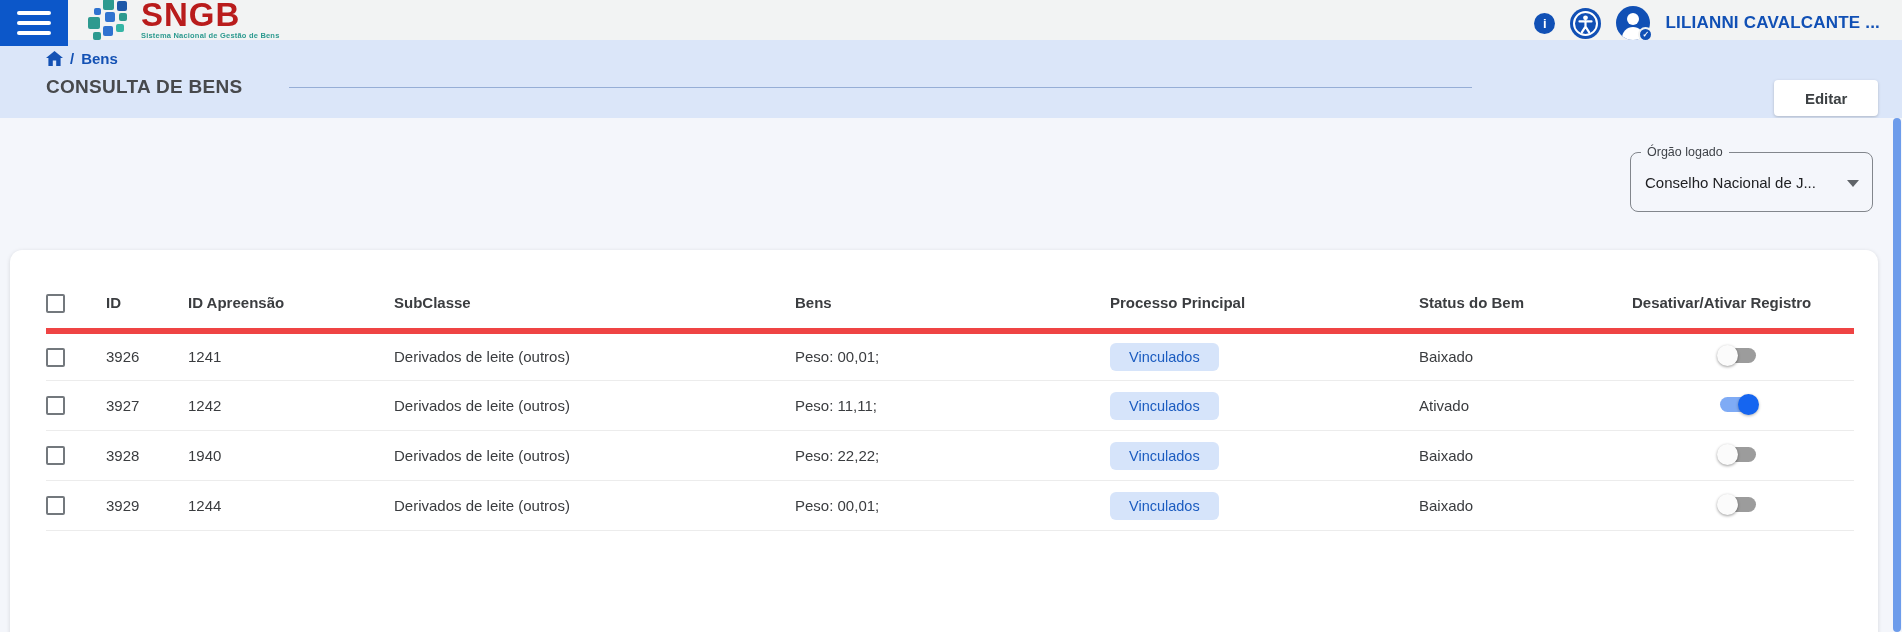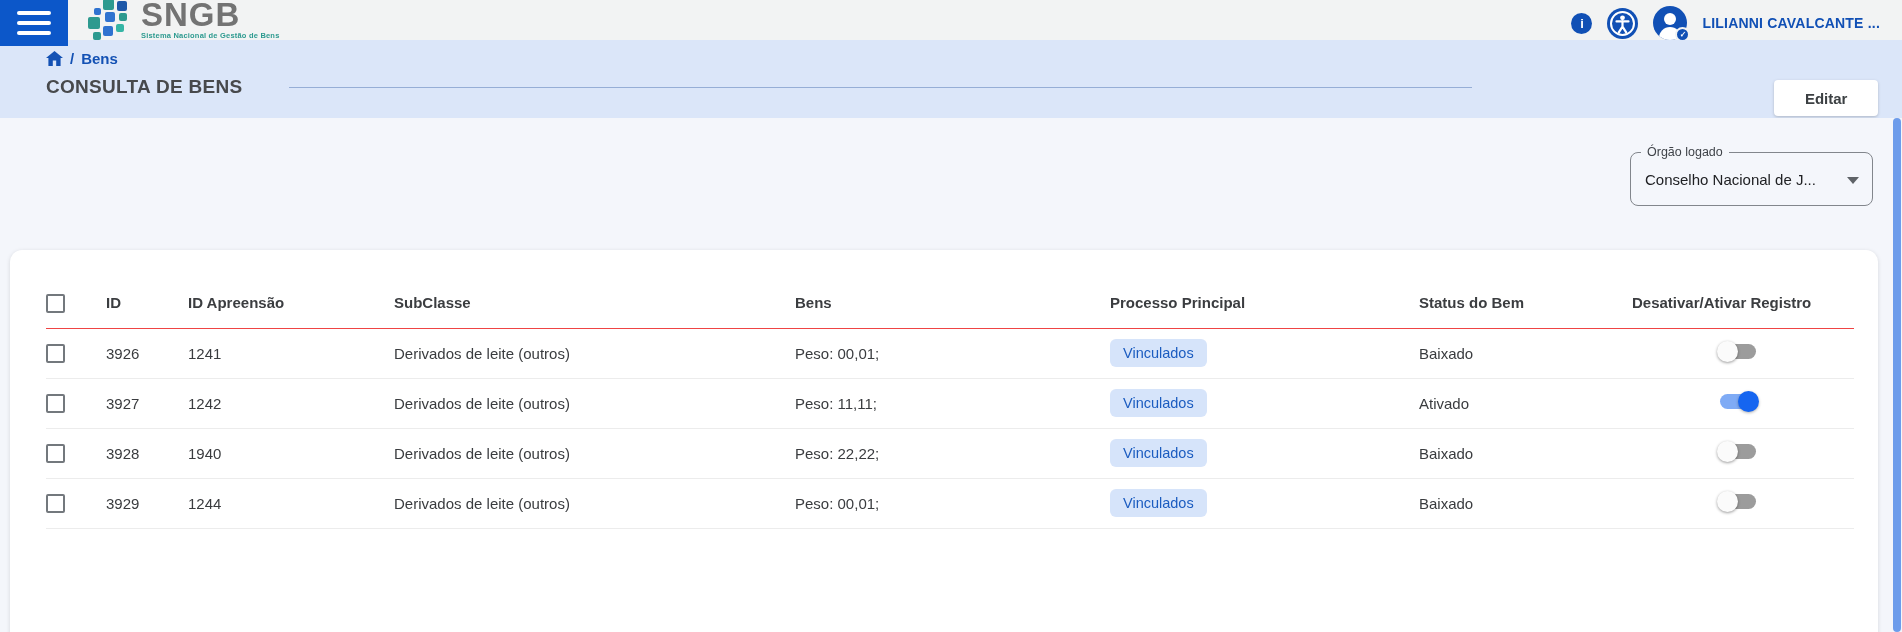--- a/index.html
+++ b/index.html
@@ -8,68 +8,68 @@
   
   .topbar { position:relative; height:40px; background:#f2f3f3; }
   .hamburger { position:absolute; left:0; top:0; width:68px; height:46px; background:#0c57c9; z-index:20;
                display:flex; flex-direction:column; justify-content:center; align-items:center; gap:6px; border:none; cursor:pointer; }
   .hamburger .bar { width:34px; height:4px; background:#fff; border-radius:2px; }
 
   .logo { position:absolute; left:88px; top:-1px; display:flex; align-items:flex-start; }
   .logo-mark { position:relative; width:46px; height:41px; }
   .logo-mark span { position:absolute; border-radius:2px; }
   .logo-text { margin-left:7px; }
-  .logo-title { font-size:33px; line-height:31px; font-weight:700; letter-spacing:1px; color:#737373; }
+  .logo-title { font-size:33px; line-height:31px; font-weight:700; letter-spacing:1px; color:#b91c1c; }
   .logo-sub { font-size:7.5px; font-weight:700; color:#2d9a8f; margin-top:1px; letter-spacing:.2px; }
 
   .topbar-right { position:absolute; right:22px; top:0; height:46px; display:flex; align-items:center; gap:15px; }
   .info-ic { width:21px; height:21px; border-radius:50%; background:#1150b5; color:#fff; font-weight:700; font-size:13px;
              display:flex; align-items:center; justify-content:center; cursor:pointer; }
   .round-ic { cursor:pointer; display:block; }
   .user-wrap { position:relative; width:34px; height:34px; cursor:pointer; }
   .user-circle { width:34px; height:34px; border-radius:50%; background:#1150b5; position:relative; overflow:hidden; }
   .user-head { position:absolute; left:11px; top:7px; width:12px; height:12px; border-radius:50%; background:#fff; }
   .user-body { position:absolute; left:6px; top:21px; width:22px; height:14px; border-radius:50% 50% 0 0/80% 80% 0 0; background:#fff; }
   .user-badge { position:absolute; right:-3px; bottom:-2px; width:15px; height:15px; border-radius:50%;
                 background:#1150b5; border:2px solid #f2f3f3; color:#fff; font-size:8px; font-weight:700;
                 display:flex; align-items:center; justify-content:center; }
-  .user-name { color:#1150b5; font-weight:700; font-size:14px; letter-spacing:.2px; cursor:pointer; }
+  .user-name { color:#1150b5; font-weight:700; font-size:17px; letter-spacing:.2px; cursor:pointer; }
 
   
   .blueband { position:relative; height:78px; background:#dbe6f9; padding:10px 0 0 46px; }
   .breadcrumb { display:flex; align-items:center; gap:7px; color:#1351b4; font-weight:700; font-size:15px; }
   .crumb { cursor:pointer; }
   .title-row { display:flex; align-items:center; margin-top:9px; padding-right:430px;gap:20px; }
   .page-title { font-size:19px; font-weight:700; color:#47494c; letter-spacing:.3px; white-space:nowrap; }
   .title-divider { flex:1; height:1px; background:#96aed6; margin-left:26px; }
   .toolbar { position:absolute; top:40px; right:24px; display:flex; gap:10px;flex-direction:column; }
   .btn { height:36px; padding:0 21px; background:#fff; border:none; border-radius:4px; font-family:inherit;
          font-size:15px; font-weight:700; color:#3c4043; box-shadow:0 1px 3px rgba(60,64,67,.28); cursor:pointer; }
   .btn.disabled { background:#1d4ed8; color:#9fbbe9; box-shadow:0 1px 2px rgba(60,64,67,.15); cursor:default; }
 
   
   .content { position:relative; height:514px; background:#f4f6fb; }
   .page-scrollbar { position:absolute; right:1px; top:0; width:8px; height:514px; background:#6d9ceb; border-radius:4px; z-index:30; cursor:grab; }
 
-  .select-field { position:absolute; top:34px; right:29px; width:243px; height:54px; border:1px solid #82868c; border-radius:8px; cursor:pointer; }
+  .select-field { position:absolute; top:34px; right:29px; width:243px; height:60px; border:1px solid #82868c; border-radius:8px; cursor:pointer; }
   .select-label { position:absolute; top:-8px; left:10px; background:#f4f6fb; padding:0 6px; font-size:12.5px; color:#3f4349; }
   .select-value { position:absolute; left:14px; top:50%; transform:translateY(-50%); font-size:15px; color:#202124; width:192px;
                   white-space:nowrap; overflow:hidden; }
   .select-arrow { position:absolute; right:13px; top:50%; margin-top:-2px; width:0; height:0;
                   border-left:6px solid transparent; border-right:6px solid transparent; border-top:7px solid #5f6368; }
 
   .card { position:absolute; left:10px; top:132px; width:1868px; height:400px; background:#fff; border-radius:12px;
           box-shadow:0 1px 4px rgba(0,0,0,.13); padding:0 24px 0 36px; }
   table { width:100%; border-collapse:collapse; table-layout:fixed; }
-  thead th { text-align:left; font-size:15px; font-weight:700; color:#3b3d40; padding:43px 0 15px 0; border-bottom:1px solid #ef4444; }
+  thead th { text-align:left; font-size:15px; font-weight:700; color:#3b3d40; padding:43px 0 15px 0; border-bottom:6px solid #ef4444; }
   tbody td { height:50px; vertical-align:middle; font-size:15px; color:#3a3c3f; border-bottom:1px solid #ececec; }
   .checkbox { display:inline-block; width:19px; height:19px; border:2px solid #73787d; border-radius:2px; background:#fff; cursor:pointer; }
   .c-check .checkbox { vertical-align:middle; }
   .chip { display:inline-block; background:#d6e4fa; color:#1b5cc0; font-size:14.5px; font-weight:500;
-          padding:6px 13px; border-radius:6px; cursor:pointer; }
+          padding:6px 19px; border-radius:6px; cursor:pointer; }
   .toggle { position:relative; display:inline-block; width:36px; height:15px; border-radius:8px; background:#9c9c9c; margin-left:88px; cursor:pointer; }
   .toggle .thumb { position:absolute; top:-3px; left:-3px; width:21px; height:21px; border-radius:50%; background:#fbfbfb;
                    box-shadow:0 1px 3px rgba(0,0,0,.4); }
   .toggle.on { background:#7fabf5; }
   .toggle.on .thumb { left:18px; background:#1565f0; box-shadow:0 1px 3px rgba(0,0,0,.3); }
 </style>
 </head>
 <body>
 
 <header class="topbar">

